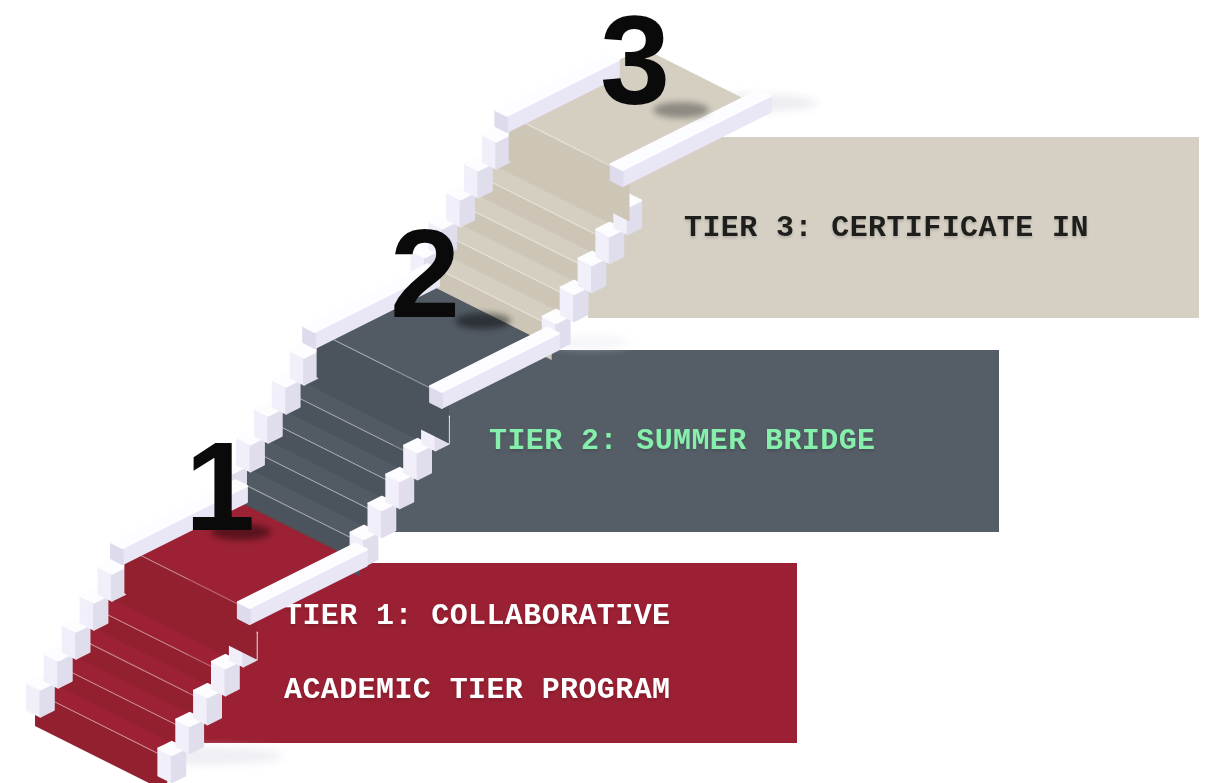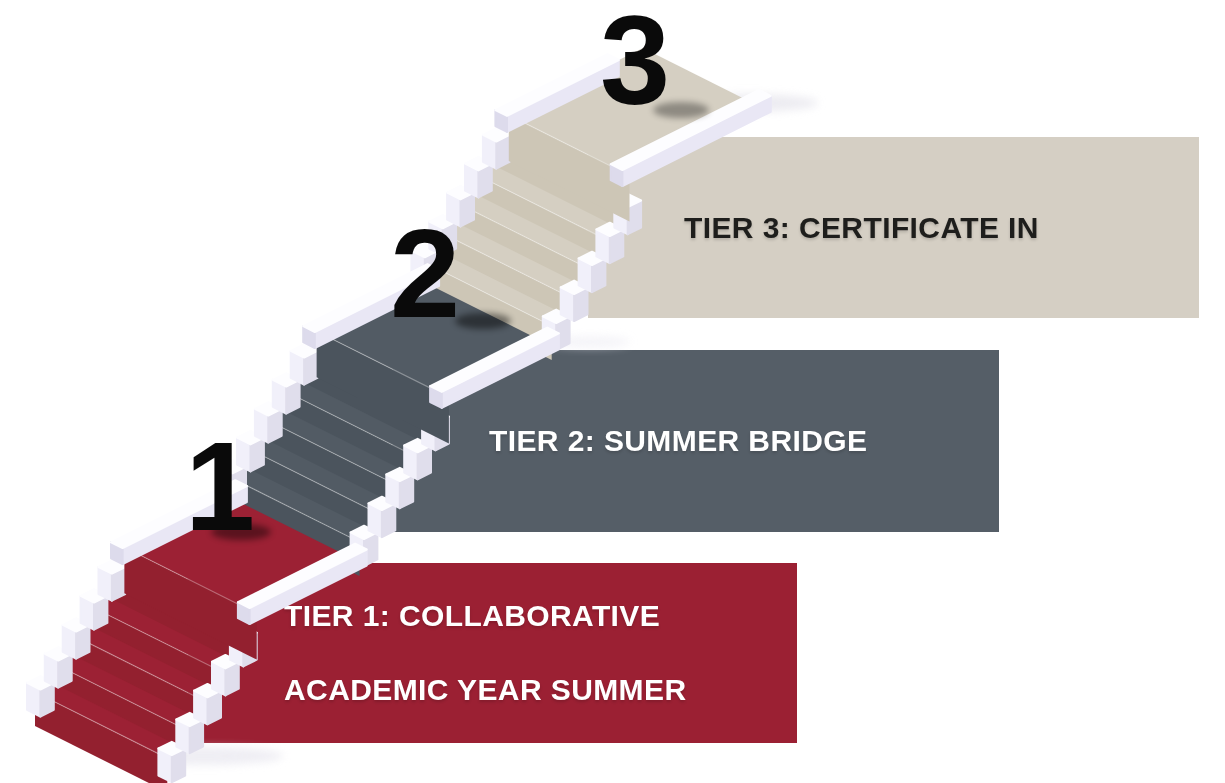--- a/index.html
+++ b/index.html
@@ -1,44 +1,44 @@
 <!DOCTYPE html>
 <html><head>
 <meta charset="utf-8">
 <style>
   html,body{margin:0;padding:0;background:#ffffff;}
   .stage{
     position:relative;width:1225px;height:783px;overflow:hidden;background:#ffffff;
     font-family:"Liberation Sans","DejaVu Sans",sans-serif;
   }
   .panel{position:absolute;z-index:1;display:flex;flex-direction:column;justify-content:center;
-    padding-left:96px;box-sizing:border-box;}
+    padding-left:96px;box-sizing:border-box;font-family:Liberation Mono, monospace;}
   .panel .line{font-size:30px;font-weight:bold;line-height:38px;letter-spacing:.4px;
     text-shadow:0 2px 3px rgba(0,0,0,.16);white-space:nowrap;}
   #panel-0{left:188px;top:563px;width:609px;height:180px;gap:36px;}
   #panel-1{left:393px;top:350px;width:606px;height:182px;}
   #panel-2{left:588px;top:137px;width:611px;height:181px;}
   #stairs{position:absolute;left:0;top:0;z-index:2;}
   .step-number{position:absolute;z-index:3;font-weight:bold;font-size:126px;line-height:1;
     letter-spacing:-2px;}
   #num-0{left:185px;top:424px;}
   #num-1{left:390px;top:211px;}
   #num-2{left:600px;top:-2px;}
 </style>
 </head>
 <body>
 
 <div class="stage">
 
   <div class="panel" id="panel-0" style="background: rgb(155, 32, 51); color: rgb(255, 255, 255);">
     <div class="line">TIER 1: COLLABORATIVE</div>
-    <div class="line">ACADEMIC YEAR SUMMER</div>
+    <div class="line">ACADEMIC TIER PROGRAM</div>
   </div>
 
-  <div class="panel" id="panel-1" style="background: rgb(85, 94, 103); color: #ffffff;">
+  <div class="panel" id="panel-1" style="background: rgb(85, 94, 103); color: #86efac;">
     <div class="line">TIER 2: SUMMER BRIDGE</div>
   </div>
 
   <div class="panel" id="panel-2" style="background: rgb(213, 207, 196); color: rgb(30, 30, 28);">
     <div class="line">TIER 3: CERTIFICATE IN</div>
   </div>
 
   <svg id="stairs" width="1225" height="783" viewBox="0 0 1225 783">
     <defs>
       <filter id="softblur" x="-60%" y="-60%" width="220%" height="220%">

